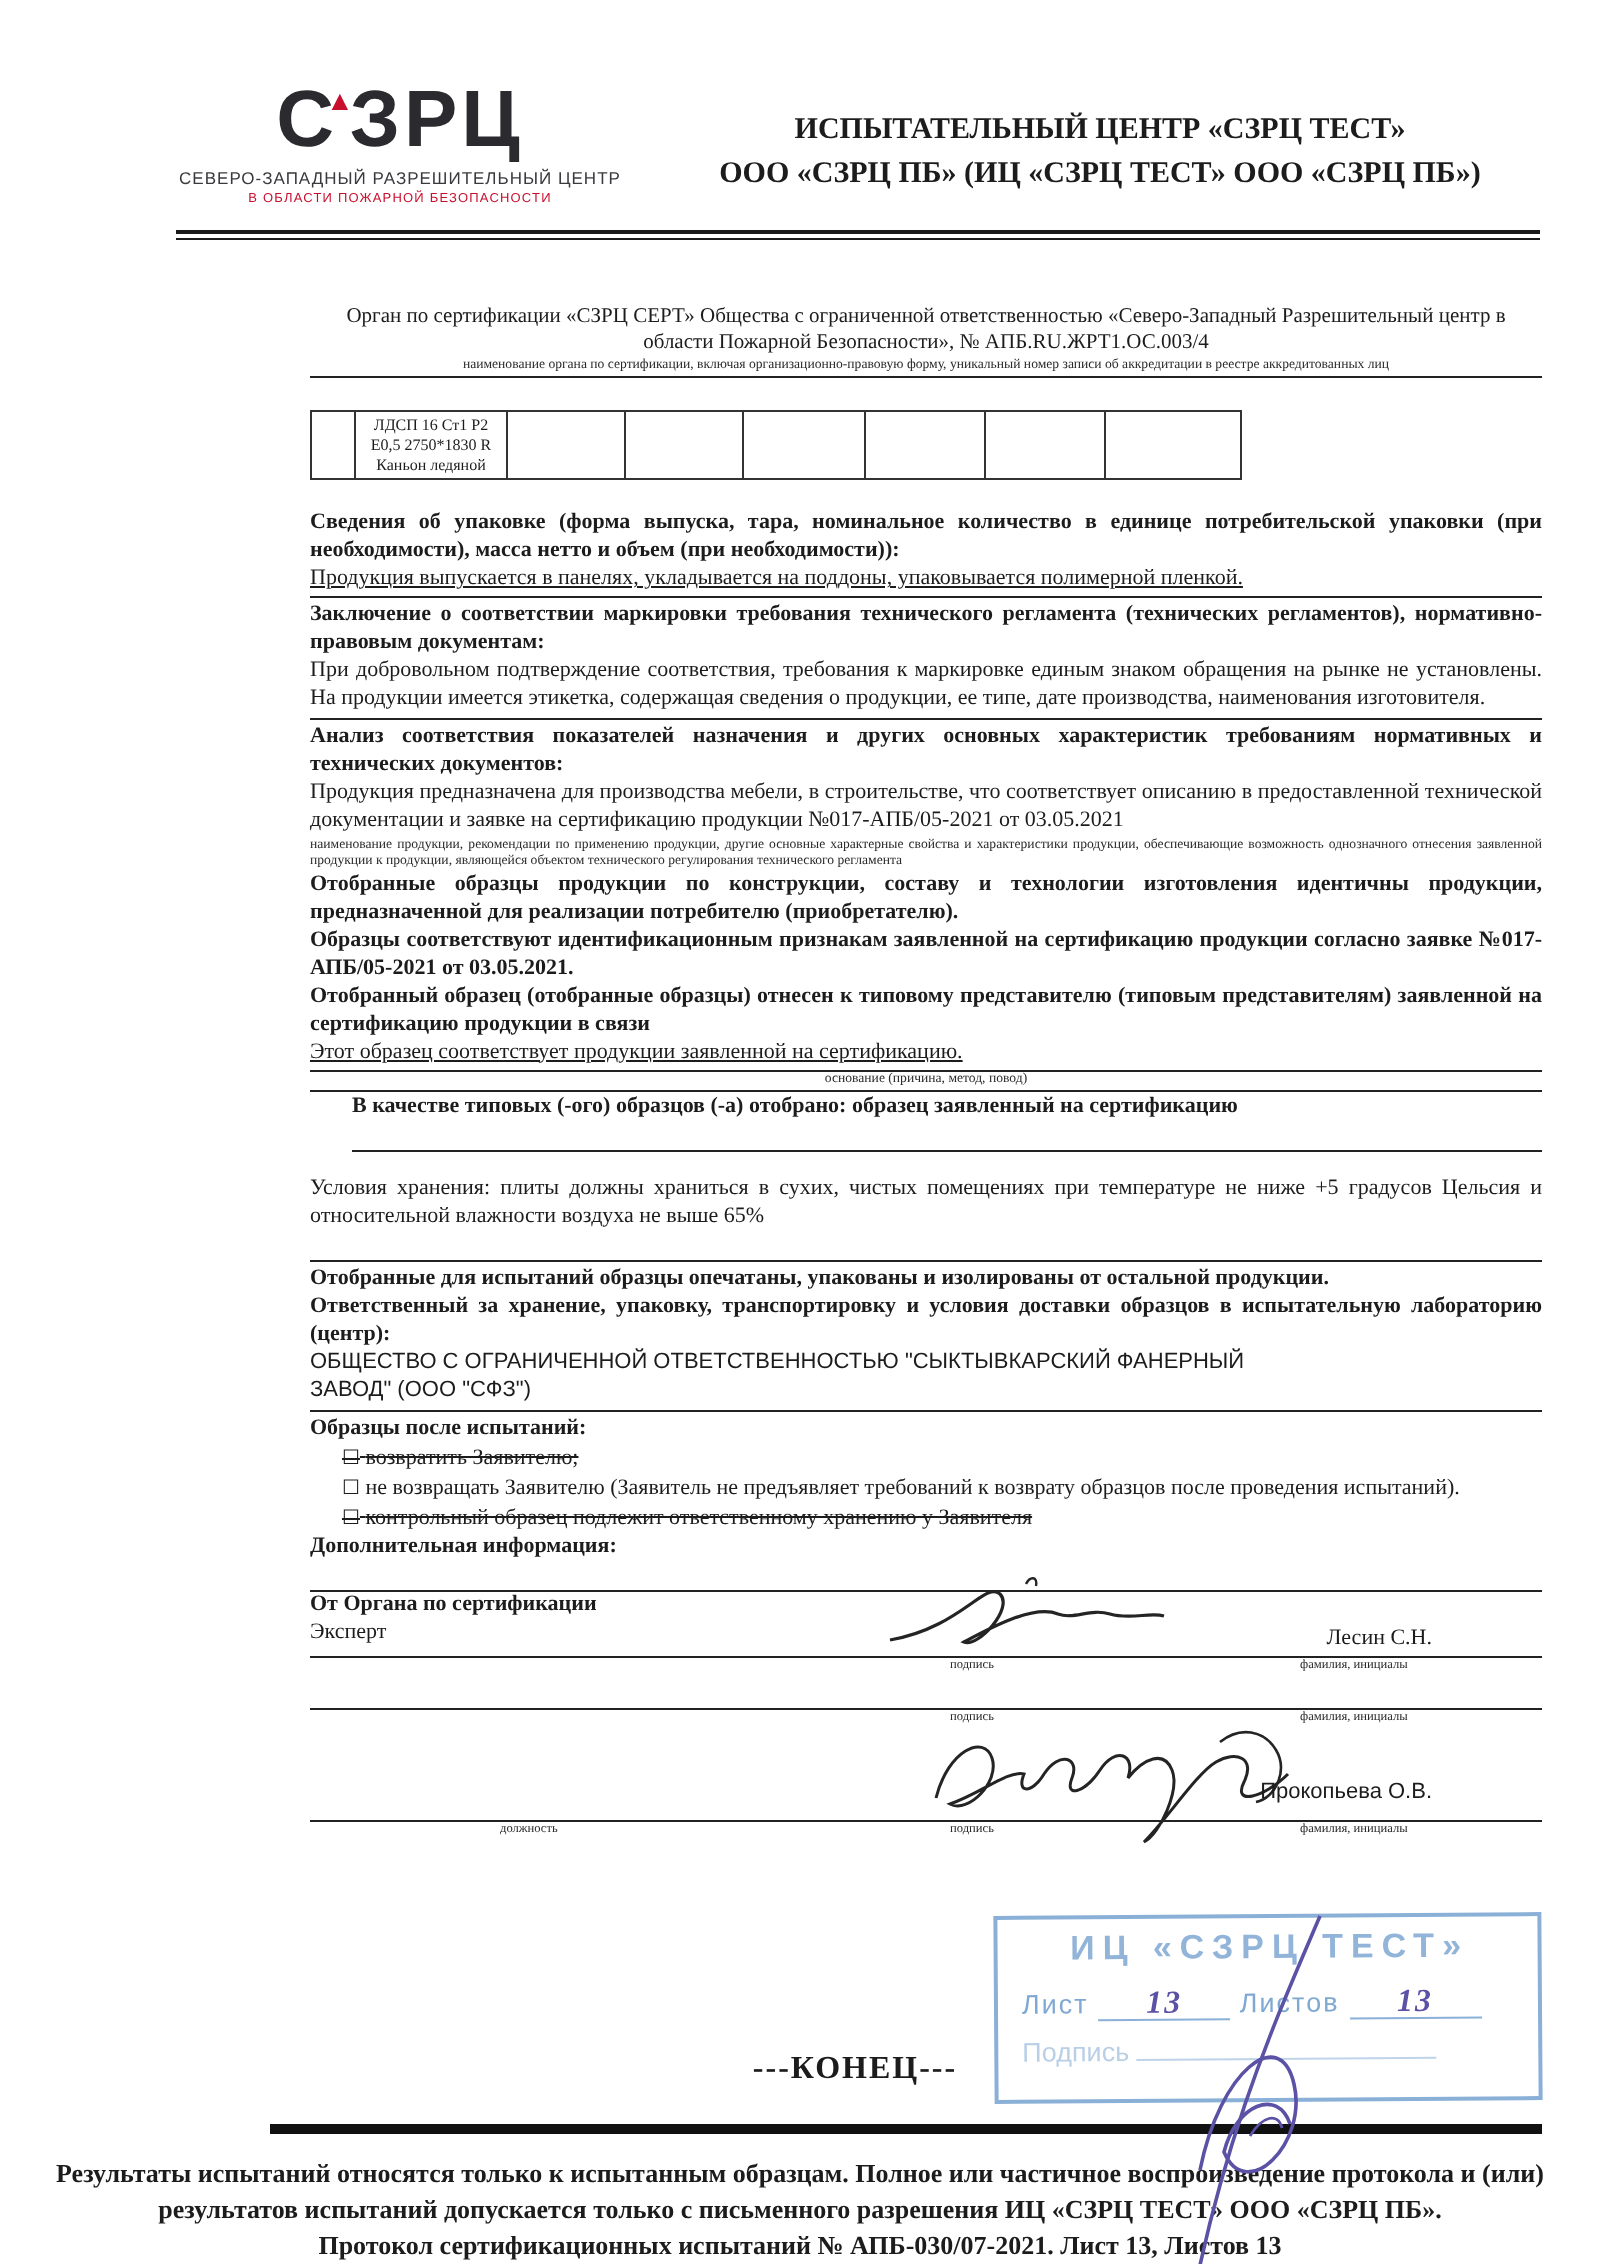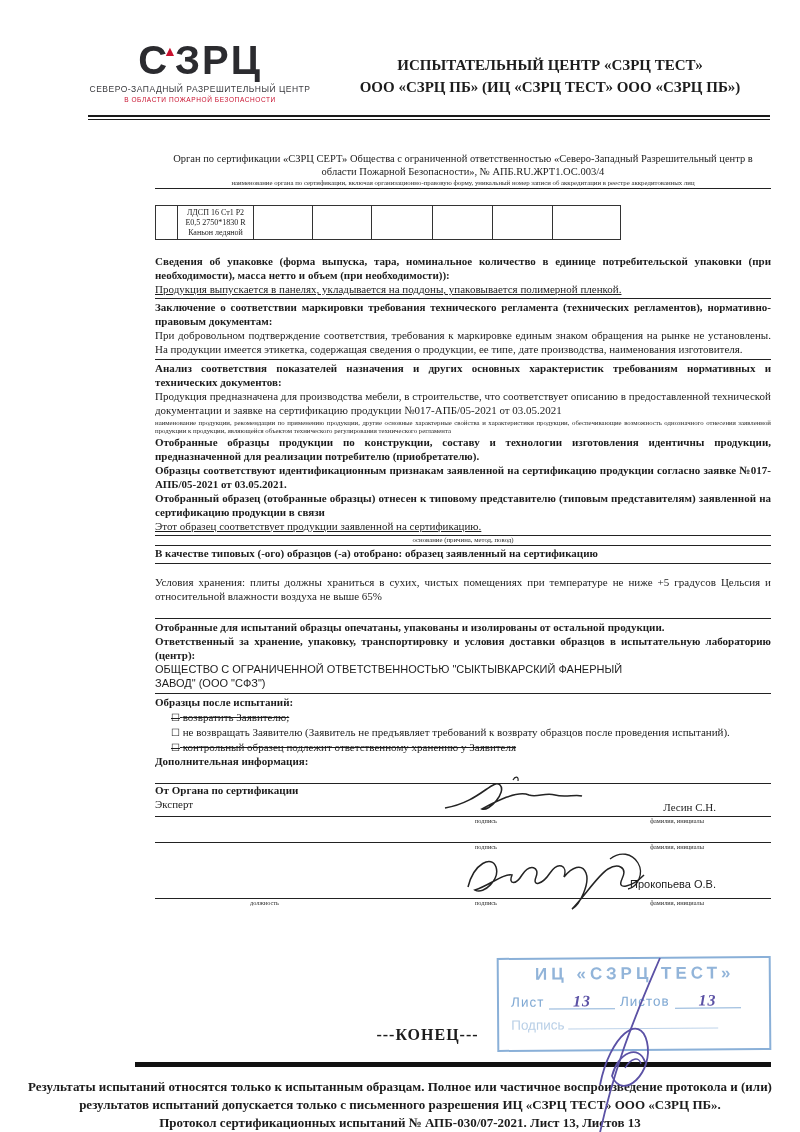--- a/index.html
+++ b/index.html
@@ -105,21 +105,21 @@
 
     <div class="b just" style="margin-top:2px;">Анализ соответствия показателей назначения и других основных характеристик требованиям нормативных и технических документов:</div>
     <div class="just">Продукция предназначена для производства мебели, в строительстве, что соответствует описанию в предоставленной технической документации и заявке на сертификацию продукции №017-АПБ/05-2021 от 03.05.2021</div>
     <div class="tiny just" style="margin-top:1px;">наименование продукции, рекомендации по применению продукции, другие основные характерные свойства и характеристики продукции, обеспечивающие возможность однозначного отнесения заявленной продукции к продукции, являющейся объектом технического регулирования технического регламента</div>
 
     <div class="b just">Отобранные образцы продукции по конструкции, составу и технологии изготовления идентичны продукции, предназначенной для реализации потребителю (приобретателю).</div>
     <div class="b just">Образцы соответствуют идентификационным признакам заявленной на сертификацию продукции согласно заявке №017-АПБ/05-2021 от 03.05.2021.</div>
     <div class="b just">Отобранный образец (отобранные образцы) отнесен к типовому представителю (типовым представителям) заявленной на сертификацию продукции в связи</div>
     <div class="rule" style="padding-bottom:1px;"><span class="u">Этот образец соответствует продукции заявленной на сертификацию.</span></div>
     <div class="center tiny rule" style="padding-bottom:1px;">основание (причина, метод, повод)</div>
-    <div class="b rule" style="margin-top:1px;padding-bottom:2px;">В качестве типовых (-ого) образцов (-а) отобрано: образец заявленный на сертификацию</div>
+    <div class="b rule" style="margin-top:1px;padding-bottom:14px;margin-left:21px;">В качестве типовых (-ого) образцов (-а) отобрано: образец заявленный на сертификацию</div>
 
     <div class="just" style="margin-top:12px;">Условия хранения: плиты должны храниться в сухих, чистых помещениях при температуре не ниже +5 градусов Цельсия и относительной влажности воздуха не выше 65%</div>
 
     <div class="b just" style="margin-top:14px;border-top:1.3px solid #222;padding-top:2px;">Отобранные для испытаний образцы опечатаны, упакованы и изолированы от остальной продукции.</div>
     <div class="b just">Ответственный за хранение, упаковку, транспортировку и условия доставки образцов в испытательную лабораторию (центр):</div>
     <div class="sans" style="font-size:11px;">ОБЩЕСТВО С ОГРАНИЧЕННОЙ ОТВЕТСТВЕННОСТЬЮ "СЫКТЫВКАРСКИЙ ФАНЕРНЫЙ</div>
     <div class="sans rule" style="font-size:11px;padding-bottom:2px;">ЗАВОД" (ООО "СФЗ")</div>
 
     <div class="b" style="margin-top:2px;">Образцы после испытаний:</div>
     <div class="chk-item strike"><span class="chk">☐</span>&nbsp;<span>возвратить Заявителю;</span></div>

